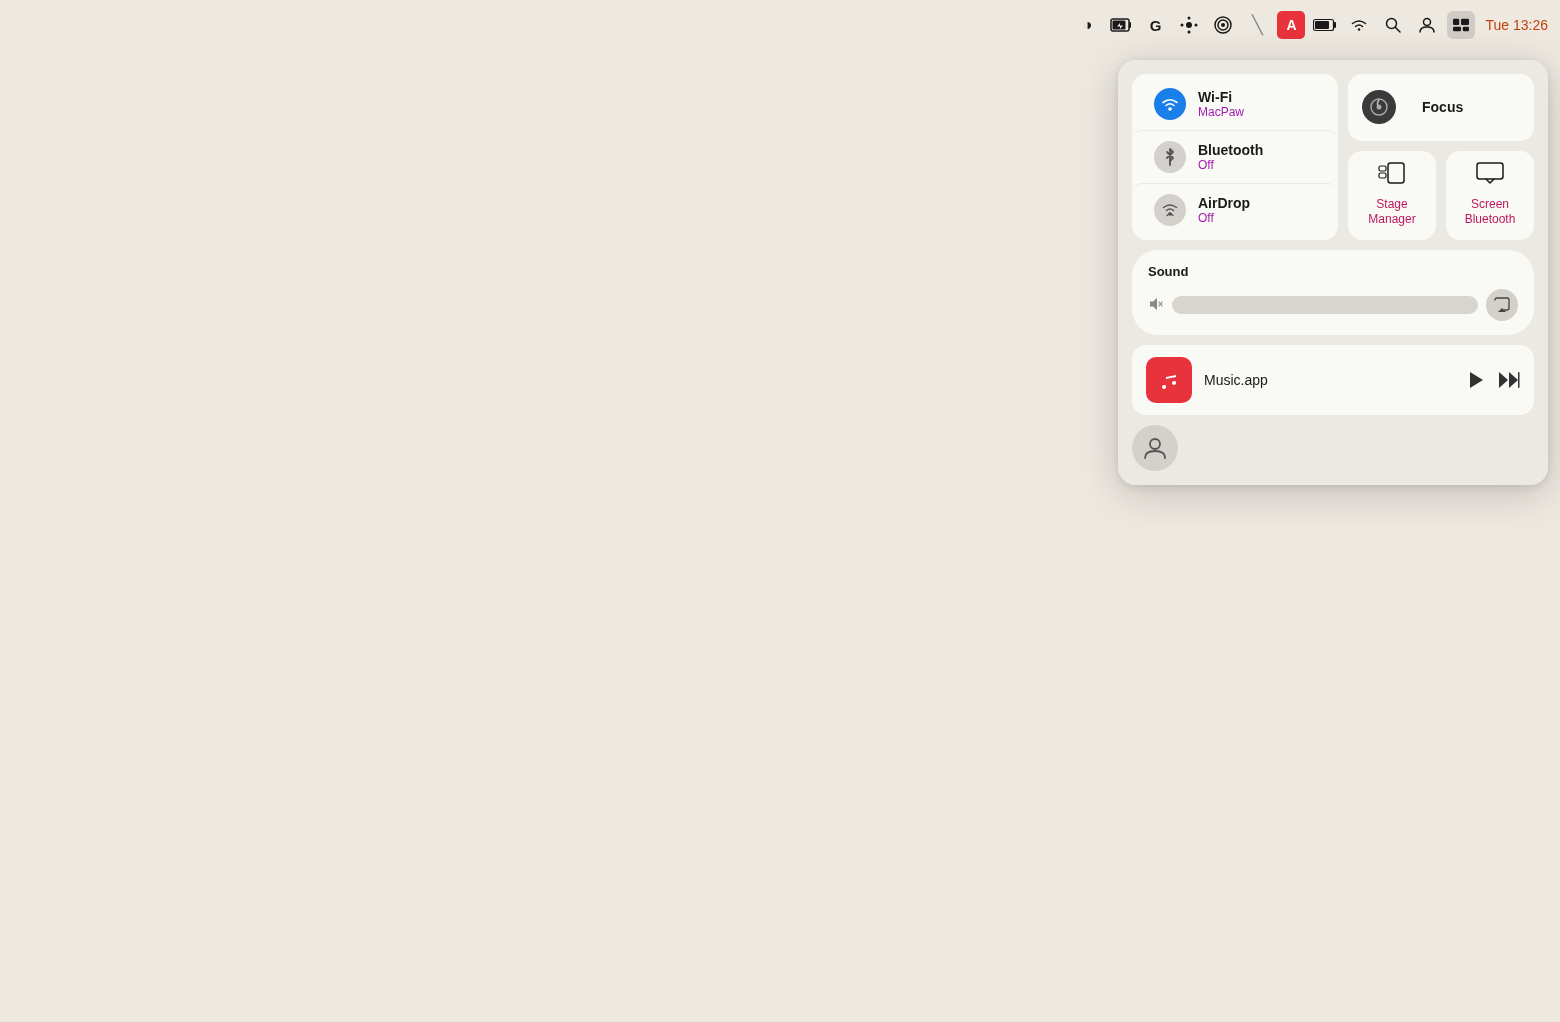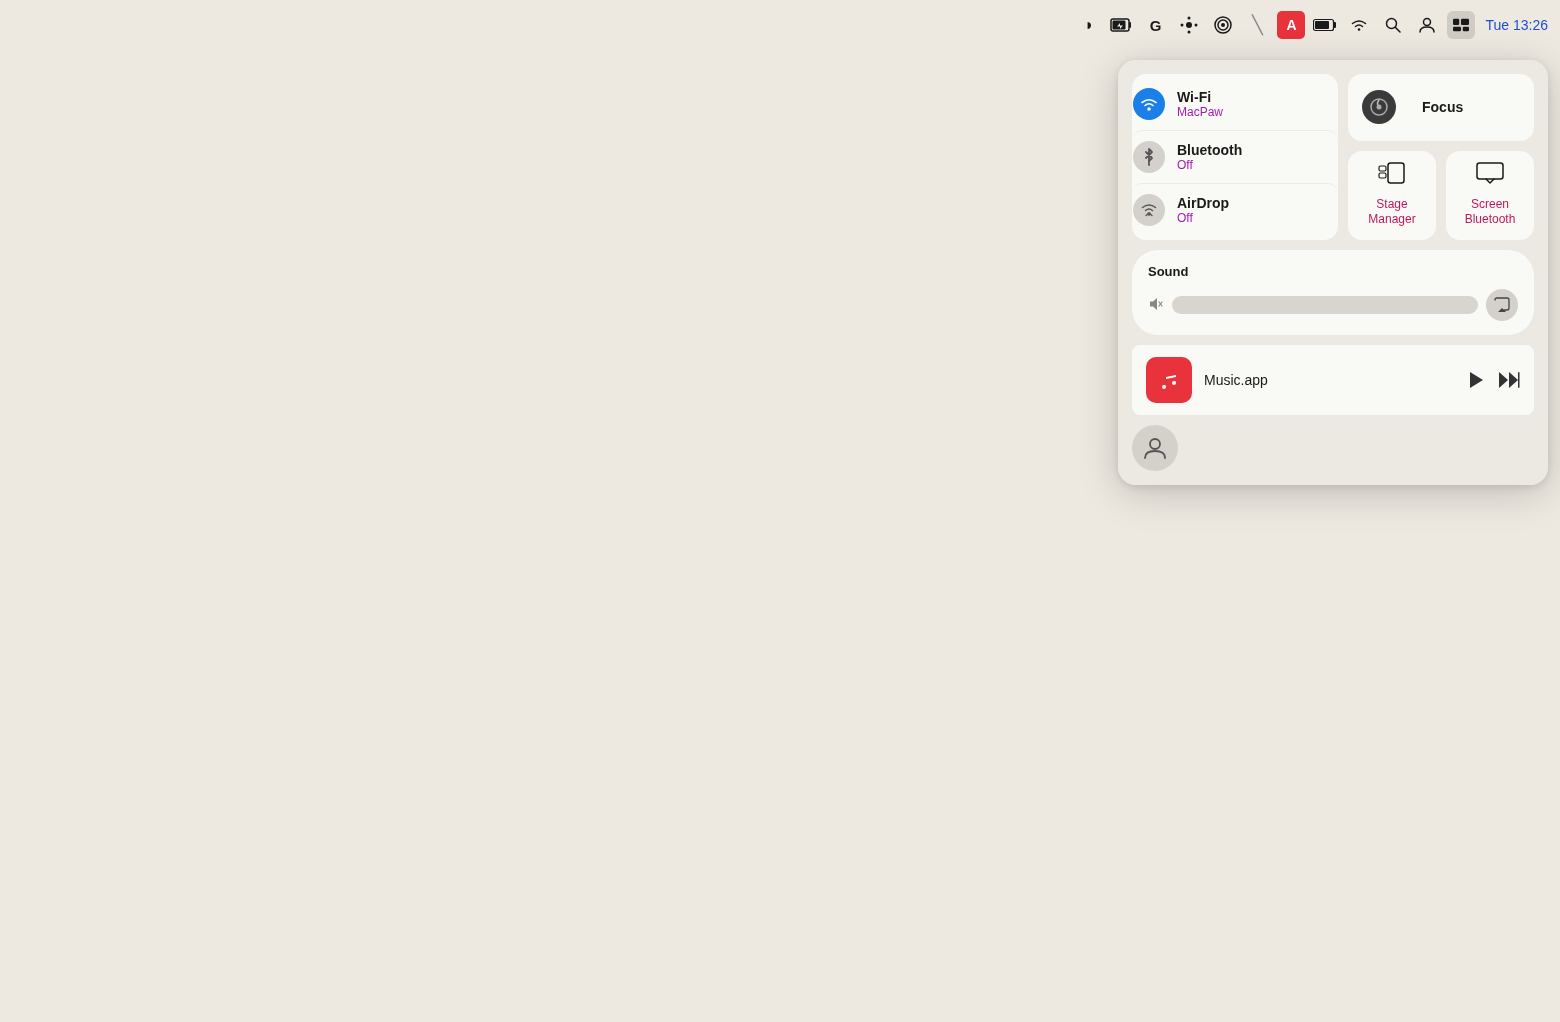--- a/index.html
+++ b/index.html
@@ -35,21 +35,21 @@
       justify-content: center;
       color: #1a1a1a;
       font-size: 16px;
       cursor: pointer;
       border-radius: 5px;
     }
 
     .menubar-time {
       font-size: 14px;
       font-weight: 500;
-      color: #1d4ed8;
+      color: #c2410c;
       margin-left: 4px;
       white-space: nowrap;
     }
 
     .menubar-control-center {
       background: rgba(0,0,0,0.12);
       border-radius: 6px;
       padding: 2px 6px;
       display: flex;
       align-items: center;
@@ -83,21 +83,21 @@
       border-radius: 14px;
       padding: 4px 0;
       display: flex;
       flex-direction: column;
     }
 
     .connectivity-item {
       display: flex;
       align-items: center;
       gap: 12px;
-      padding: 10px 1px;
+      padding: 10px 22px;
       cursor: pointer;
       border-radius: 10px;
     }
 
     .connectivity-item + .connectivity-item {
       border-top: 1px solid rgba(0,0,0,0.06);
     }
 
     .conn-icon {
       width: 32px;
@@ -285,21 +285,21 @@
       justify-content: center;
       color: #444;
       font-size: 14px;
       cursor: pointer;
       flex-shrink: 0;
     }
 
     
     .music-section {
       background: rgba(255,255,255,0.7);
-      border-radius: 8px;
+      border-radius: 14px;
       padding: 12px 14px;
       display: flex;
       align-items: center;
       gap: 12px;
     }
 
     .music-icon {
       width: 46px;
       height: 46px;
       border-radius: 10px;

